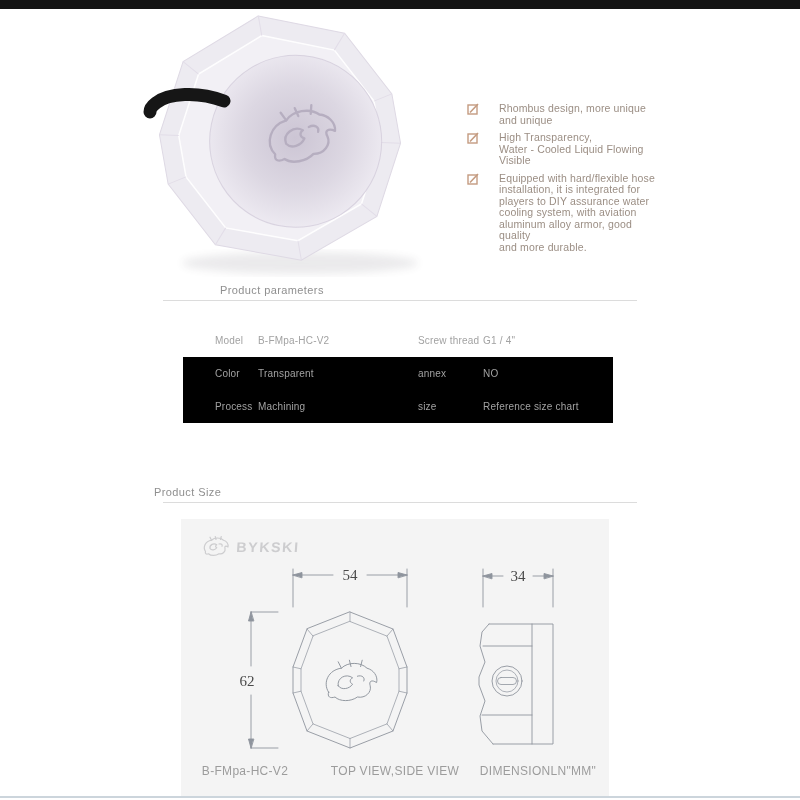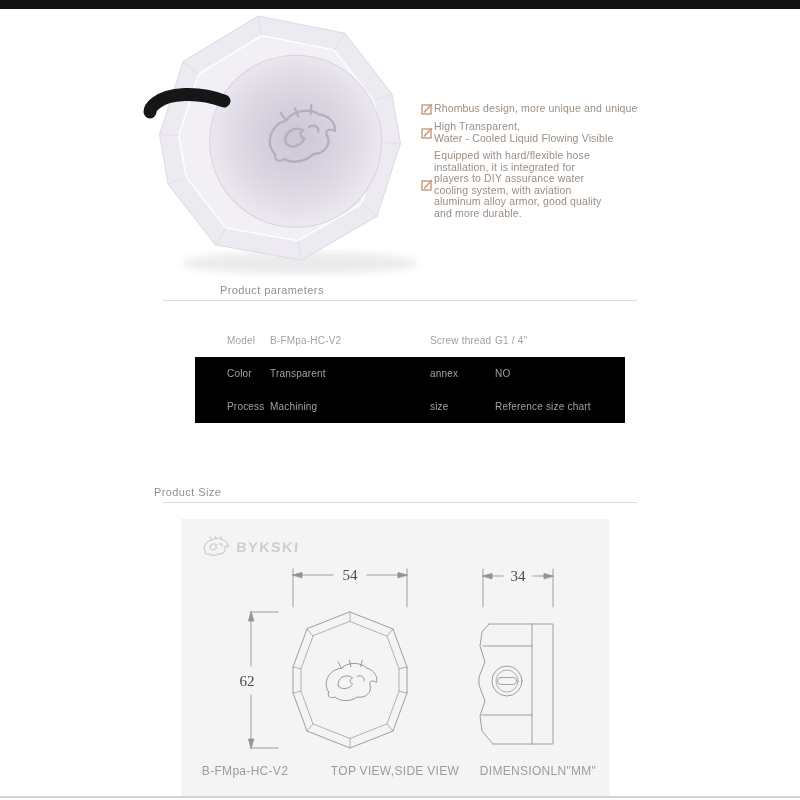--- a/index.html
+++ b/index.html
@@ -15,30 +15,30 @@
 
   
   .top-bar { left: 0; top: 0; width: 800px; height: 9px; background: #141414; }
   .bottom-line { left: 0; top: 796px; width: 800px; height: 2px; background: #ccd5dc; }
 
   
   .hero-photo { left: 110px; top: 4px; width: 330px; height: 282px; }
 
   
   .features { left: 421px; top: 103px; width: 236px; }
-  .feature { display: flex; align-items: center; gap: 1px; margin-bottom: 6px; }
+  .feature { display: flex; align-items: flex-start; gap: 20px; margin-bottom: 6px; margin-left: 46px; }
   .feature .ficon { flex: 0 0 12px; width: 12px; height: 12px; margin-top: 0px; }
   .feature .ftext { color: #9b8e84; font-size: 10.5px; line-height: 11.5px; letter-spacing: .15px; }
 
   
   .section-title { color: #8f8f8f; font-size: 11px; letter-spacing: .4px; }
   .section-rule { left: 163px; width: 474px; height: 1px; background: #dcdcdc; }
 
   
-  .params { left: 195px; top: 324px; width: 430px; }
+  .params { left: 183px; top: 324px; width: 430px; }
   .prow { position: relative; width: 430px; height: 33px; }
   .prow.zebra { background: #000000; }
   .pcell { position: absolute; top: 11px; font-size: 10px; color: #a2a2a2; letter-spacing: .2px; white-space: nowrap; }
   .c-l1 { left: 32px; }
   .c-v1 { left: 75px; }
   .c-l2 { left: 235px; }
   .c-v2 { left: 300px; }
 
   
   .size-panel { left: 181px; top: 519px; width: 428px; height: 277px; background: #f4f4f4; }
@@ -105,21 +105,21 @@
     <div class="ftext">
       <div>Rhombus design, more unique and unique</div>
     </div>
   </div>
   <div class="feature">
     <svg class="ficon" viewBox="0 0 12 12">
       <rect x="1" y="2" width="9" height="9" fill="none" stroke="#c49b80" stroke-width="1.4"></rect>
       <line x1="3" y1="9.5" x2="11" y2="1" stroke="#c49b80" stroke-width="1.6"></line>
     </svg>
     <div class="ftext">
-      <div>High Transparent,</div>
+      <div>High Transparency,</div>
       <div>Water - Cooled Liquid Flowing Visible</div>
     </div>
   </div>
   <div class="feature">
     <svg class="ficon" viewBox="0 0 12 12">
       <rect x="1" y="2" width="9" height="9" fill="none" stroke="#c49b80" stroke-width="1.4"></rect>
       <line x1="3" y1="9.5" x2="11" y2="1" stroke="#c49b80" stroke-width="1.6"></line>
     </svg>
     <div class="ftext">
       <div>Equipped with hard/flexible hose</div>

